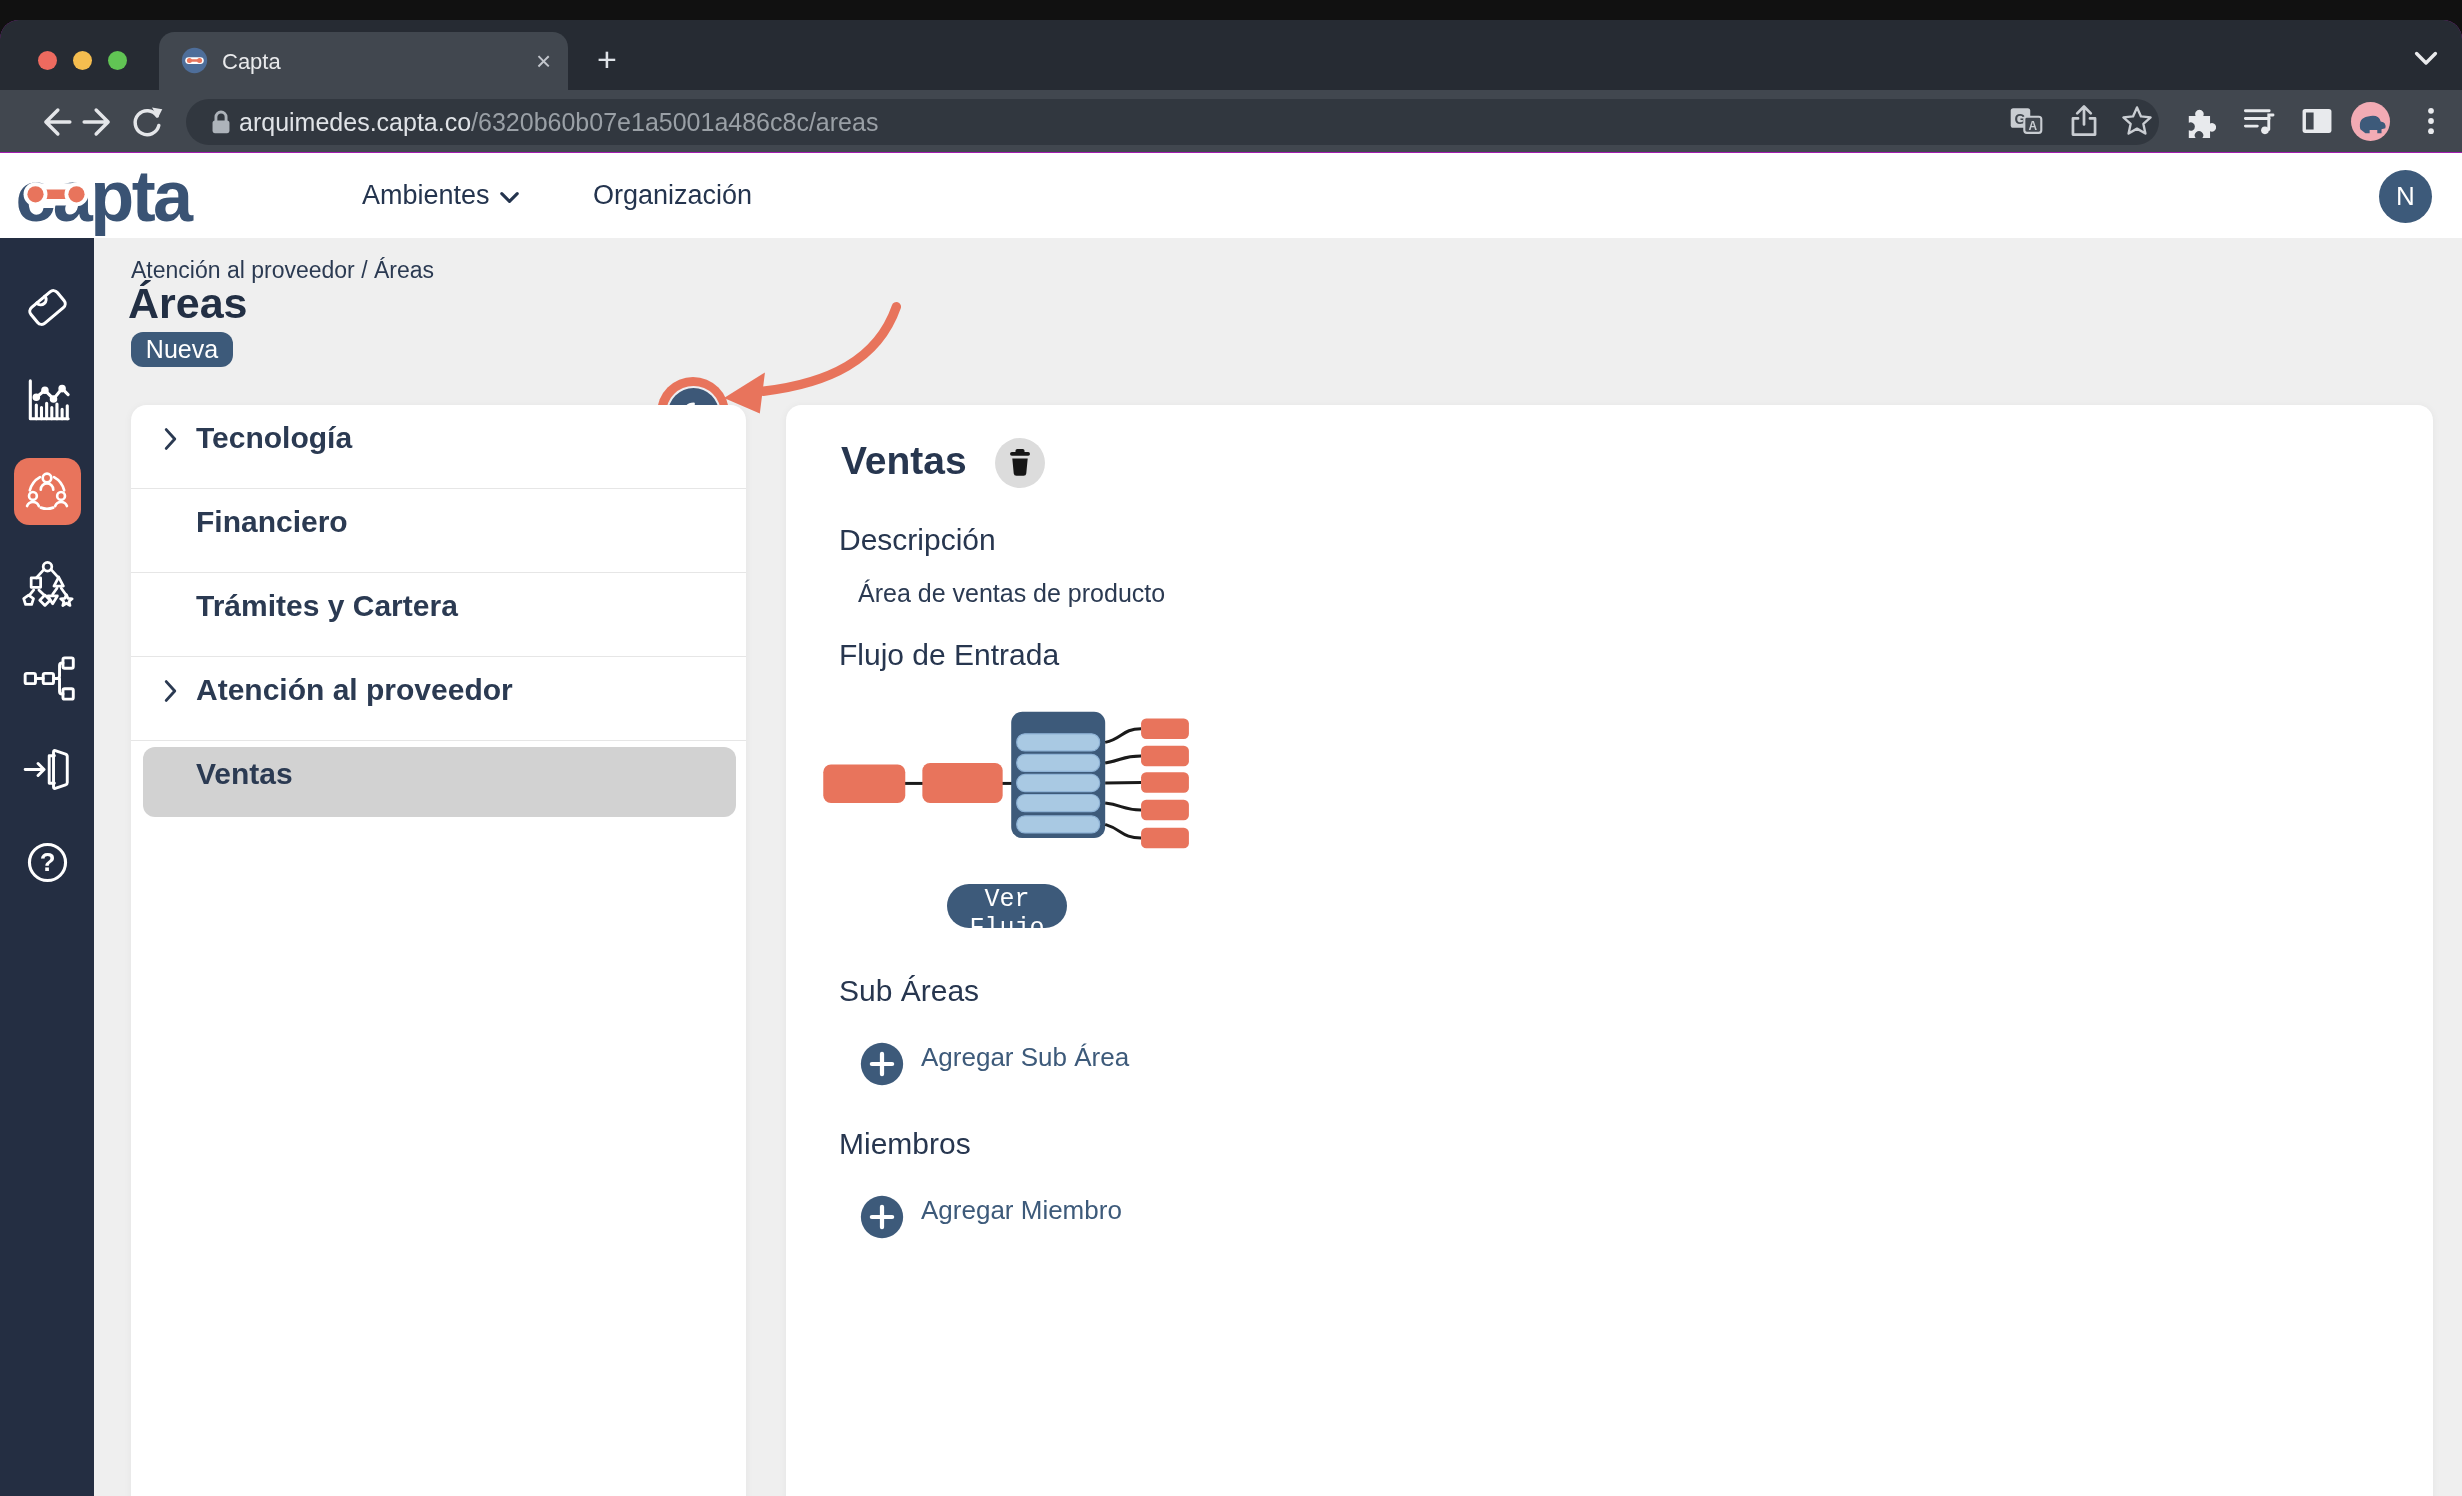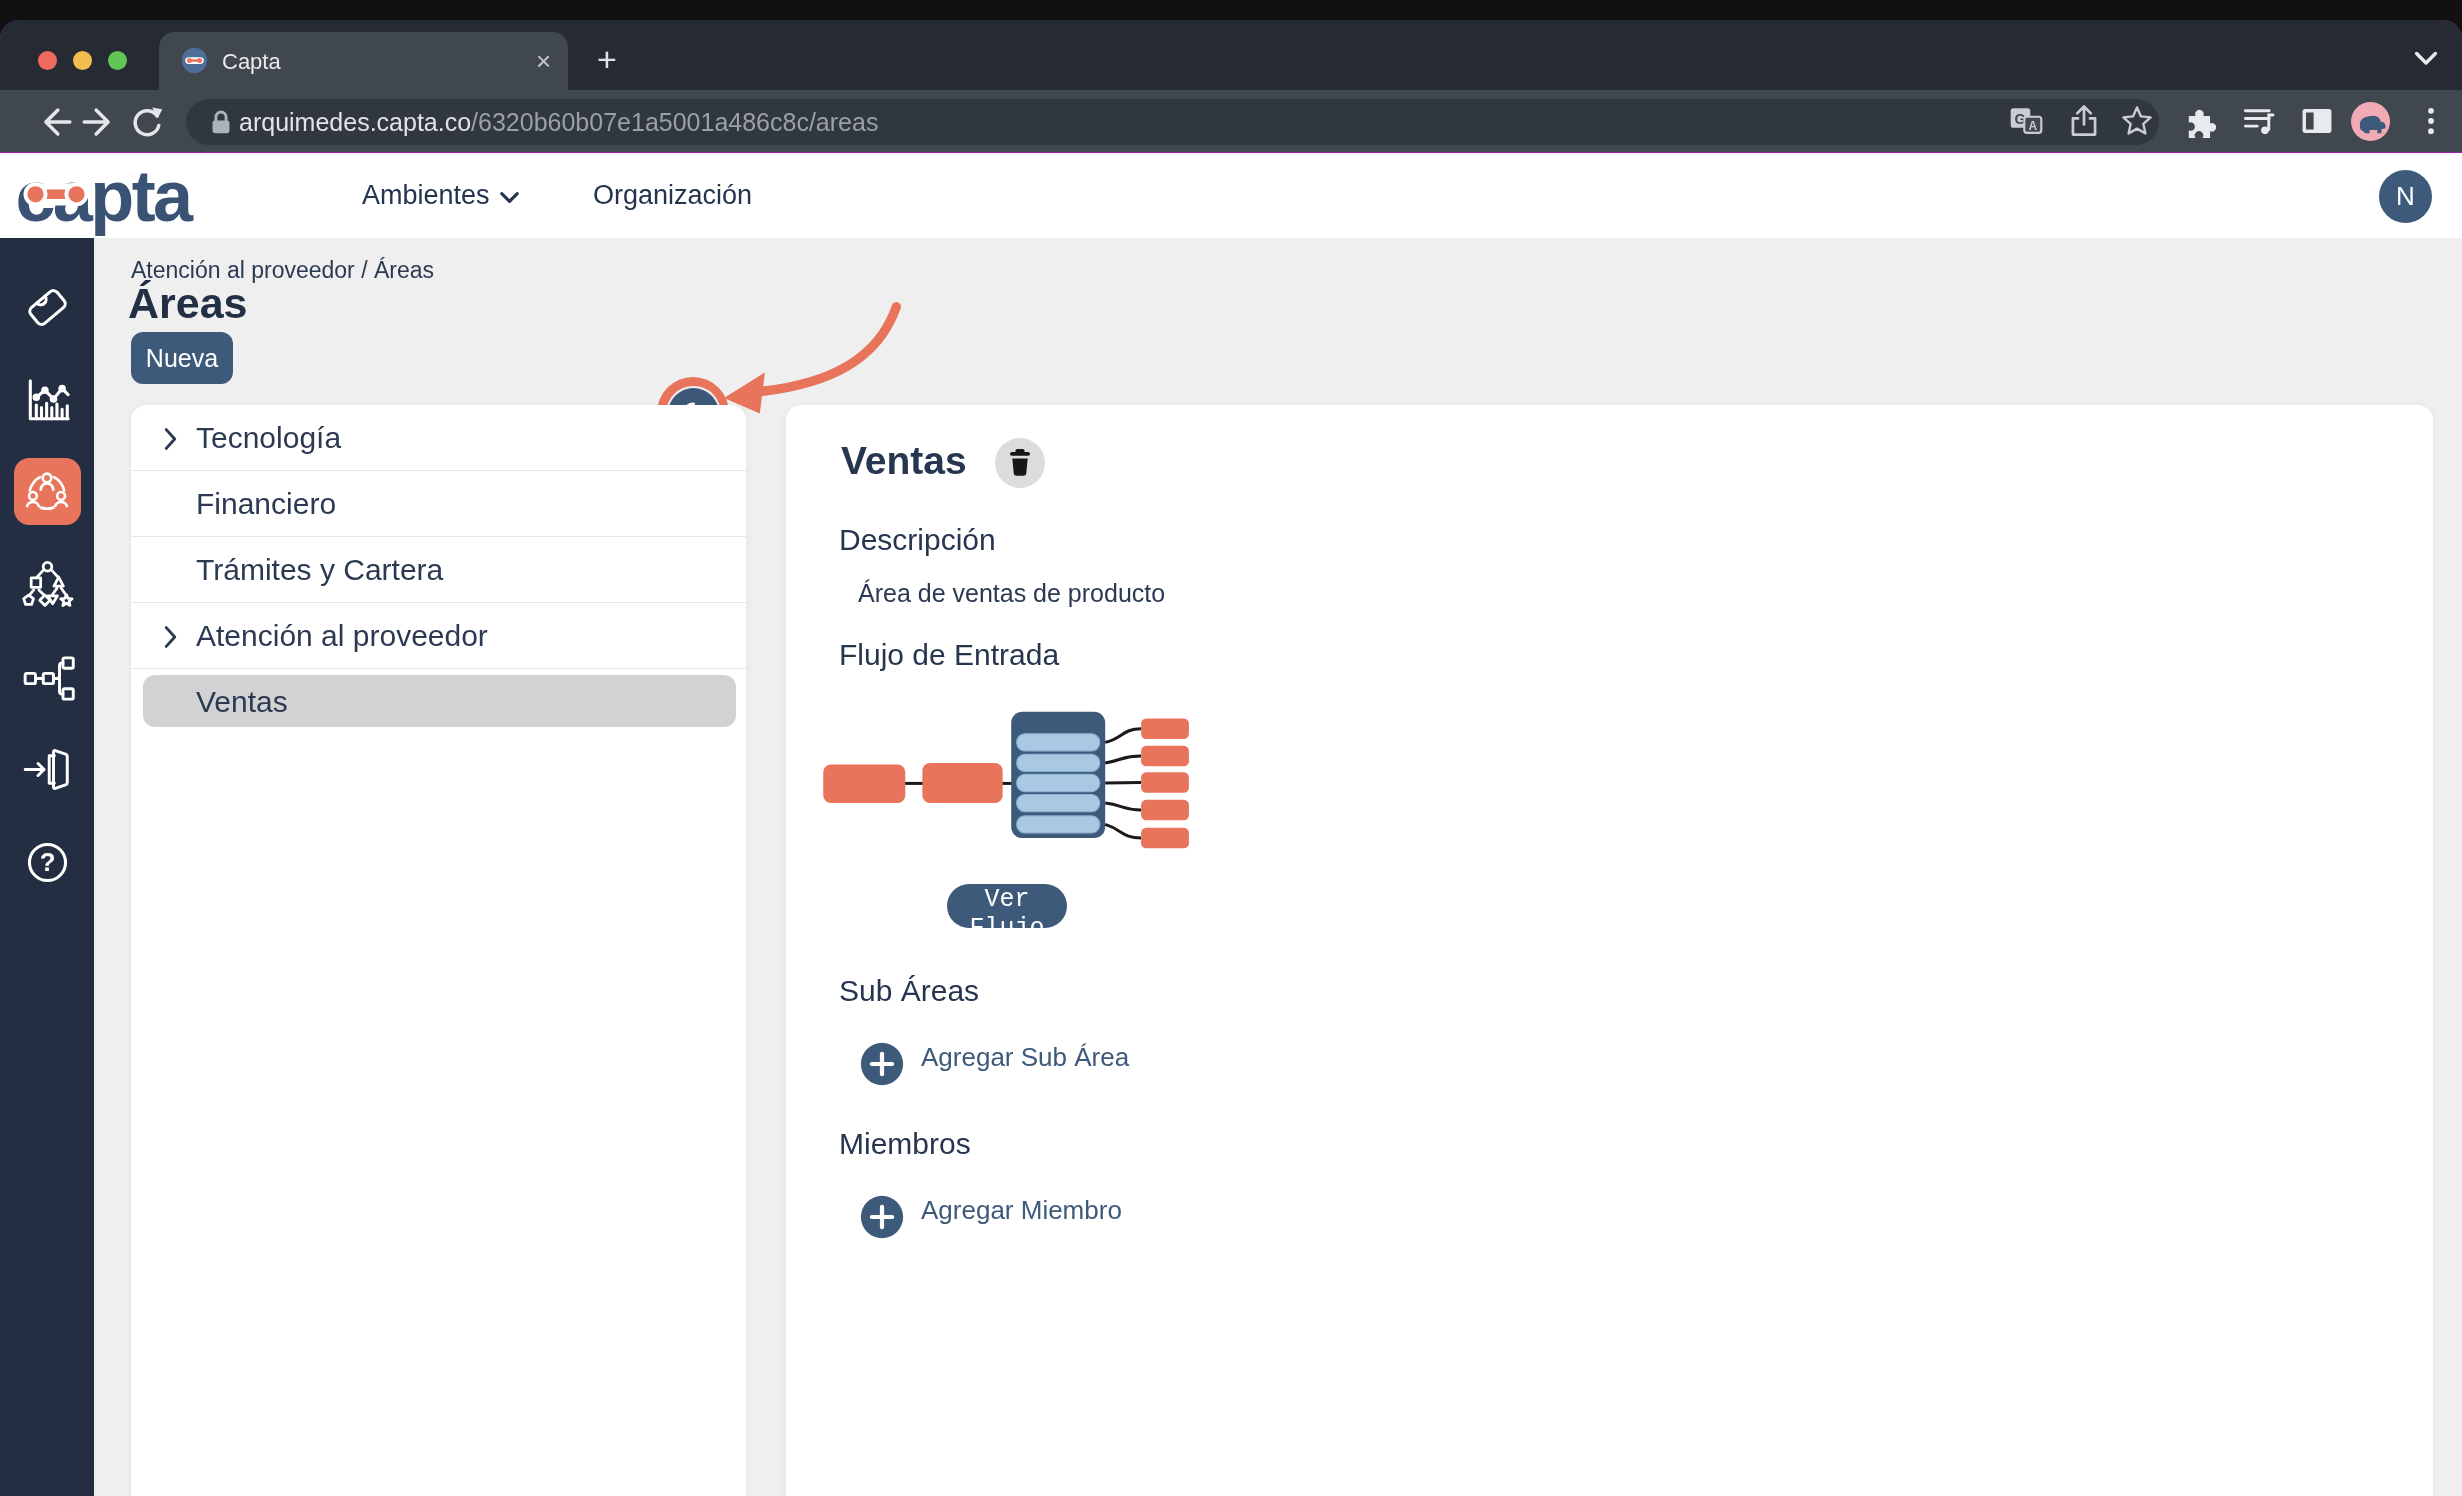--- a/index.html
+++ b/index.html
@@ -38,36 +38,36 @@
   .user-avatar{position:absolute;left:2379px;top:17px;width:53px;height:53px;border-radius:50%;background:#3D5A7A;color:#fff;font-size:26px;line-height:53px;text-align:center;}
 
   
   .content{position:absolute;left:0;top:218px;width:2462px;height:1278px;background:#EFEFEF;}
   .sidebar{position:absolute;left:0;top:0;width:94px;height:1278px;background:#242E42;}
   .side-icon{position:absolute;left:19.7px;width:55px;height:55px;}
   .side-active{position:absolute;left:13.7px;top:220px;width:67px;height:67px;background:#E8745C;border-radius:15.4px;display:flex;align-items:center;justify-content:center;}
   .breadcrumb{position:absolute;left:131px;top:19px;font-size:23px;color:#2B3A52;}
   .page-title{position:absolute;left:128px;top:41px;font-size:43px;font-weight:700;color:#222F44;}
   .btn{background:#3D5A7A;color:#fff;border:none;border-radius:12px;cursor:pointer;}
-  .new-btn{position:absolute;left:131px;top:94px;width:102px;height:52px;font-size:25px;}
+  .new-btn{position:absolute;left:131px;top:94px;width:102px;height:35px;font-size:25px;}
   .search-wrap{position:absolute;left:251px;top:94px;width:2176px;height:41px;}
   .search-input{width:100%;height:100%;background:#D8D8D8;border:1.7px solid #BDBDBD;border-radius:22px;font-size:24px;color:#3C3C3C;padding:0 68px 0 24px;outline:none;}
   .search-input::placeholder{color:#3C3C3C;opacity:1;}
   .search-icon{position:absolute;right:29px;top:7.7px;width:26px;height:26px;}
 
   
   .annot-arrow{position:absolute;left:710px;top:50px;width:214px;height:128px;pointer-events:none;}
   .cbtn{position:absolute;left:657px;top:139px;width:72px;height:72px;border-radius:50%;background:#E8745C;display:flex;align-items:center;justify-content:center;cursor:pointer;}
   .cbtn-inner{width:55px;height:55px;border-radius:50%;background:#3D5878;border:2.6px solid rgba(255,255,255,0.9);display:flex;align-items:center;justify-content:center;}
 
   
   .card{position:absolute;top:167px;background:#fff;border-radius:15.4px;box-shadow:0 1.7px 8.5px rgba(0,0,0,0.05);}
   .list-card{left:131px;width:615px;height:1120px;overflow:hidden;}
   .detail-card{left:786px;width:1647px;height:1120px;}
-  .lrow{position:relative;height:66px;border-bottom:1.7px solid #E6E6E6;cursor:pointer;}
+  .lrow{position:relative;height:84px;border-bottom:1.7px solid #E6E6E6;cursor:pointer;font-weight:bold;}
   .lrow-chev{position:absolute;left:31px;top:20.5px;}
   .lrow-label{position:absolute;left:65px;top:0;height:66px;line-height:66px;font-size:30px;color:#2B3A52;}
   .lrow-selbg{position:absolute;left:12px;right:10.3px;top:6px;bottom:7.7px;background:#D2D2D2;border-radius:12px;}
   .lrow.selected{border-bottom:none;}
   .lrow.selected .lrow-label{position:absolute;z-index:2;}
 
   .detail-title{position:absolute;left:55px;top:34px;font-size:39px;font-weight:600;color:#27364F;}
   .trash-btn{position:absolute;left:209px;top:32.5px;width:50px;height:50px;border-radius:50%;background:#DCDCDC;display:flex;align-items:center;justify-content:center;cursor:pointer;}
   .sec-head{position:absolute;left:53px;font-size:30px;font-weight:500;color:#27364F;}
   .desc-text{position:absolute;left:72px;top:174px;font-size:25px;color:#2B3A52;}

